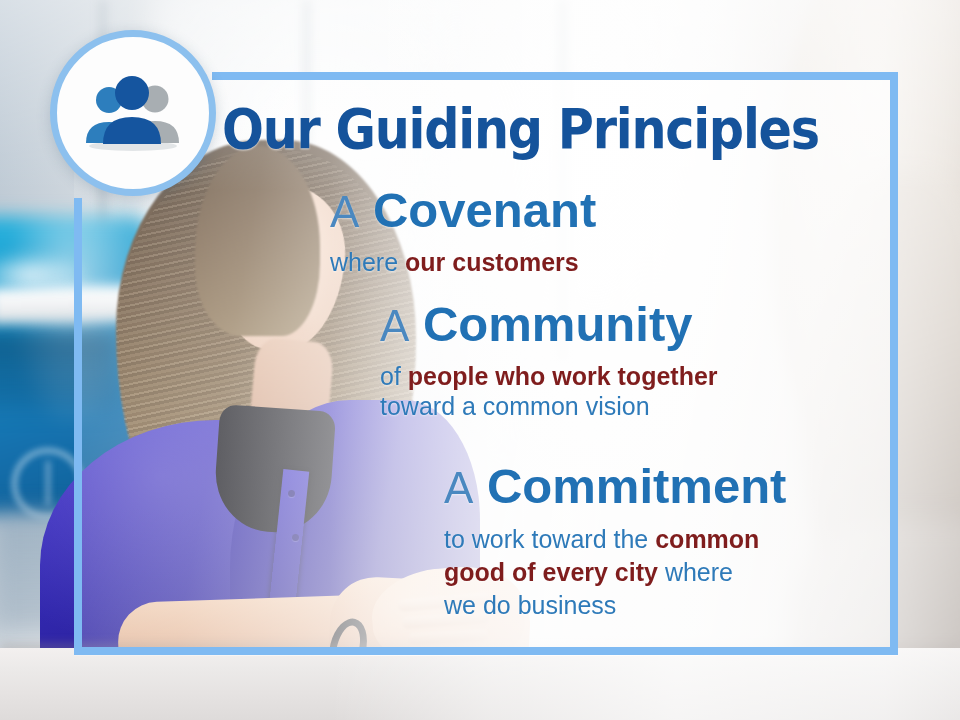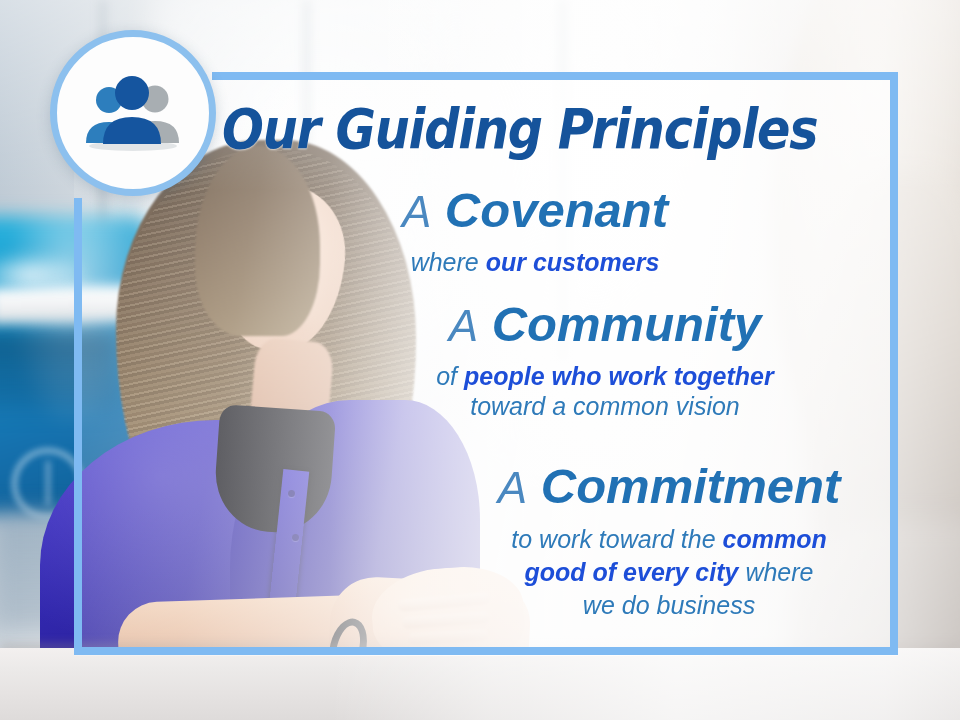--- a/index.html
+++ b/index.html
@@ -5,21 +5,20 @@
 <style>
   html,body{margin:0;padding:0;}
   body{
     width:960px;height:720px;overflow:hidden;
     font-family:"Liberation Sans","DejaVu Sans",sans-serif;
     background:#ffffff;
   }
   #poster{
     position:relative;width:960px;height:720px;overflow:hidden;
     background:#cfd6db;
-    font-style:italic;
   }
 
   
   .photo{position:absolute;inset:0;overflow:hidden;}
 
   
   .bg-wall{
     position:absolute;inset:0;
     background:
       linear-gradient(100deg,#b9c6d2 0%,#d7dde2 14%,#eceff1 30%,#f4f5f6 52%,#e6e3e0 74%,#cfc9c6 92%,#bdb7b4 100%);
@@ -288,33 +287,33 @@
   
   .title{
     position:absolute;left:222px;top:96px;
     font-family:"DejaVu Sans","Liberation Sans",sans-serif;
     font-weight:700;font-size:56px;letter-spacing:-1.4px;
     color:#15539b;white-space:nowrap;
     transform:scaleX(.88);transform-origin:left center;
     text-shadow:0 1px 2px rgba(255,255,255,.65);
   }
 
-  .block{position:absolute;text-align:center;}
+  .block{position:absolute;text-align:left;}
   .headline{
     font-size:49px;line-height:1.02;color:#2a77bd;white-space:nowrap;
     text-shadow:0 1px 2px rgba(255,255,255,.55);
   }
   .headline .art{font-weight:400;color:#4a88c0;font-size:44px;}
   .headline .word{font-weight:700;color:#2171b4;}
   .sub{
     margin-top:11px;font-size:25px;line-height:1.22;color:#2e7ab9;
     font-weight:400;
     text-shadow:0 1px 2px rgba(255,255,255,.55);
   }
-  .sub b{font-weight:700;color:#1d4ed8;}
+  .sub b{font-weight:700;color:#7f1d1d;}
 
   #b1{left:330px;top:186px;width:410px;}
   #b2{left:380px;top:300px;width:450px;}
   #b3{left:444px;top:462px;width:450px;}
   #b3 .sub{line-height:1.32;}
 </style>
 </head>
 <body>
 
 <div id="poster">

